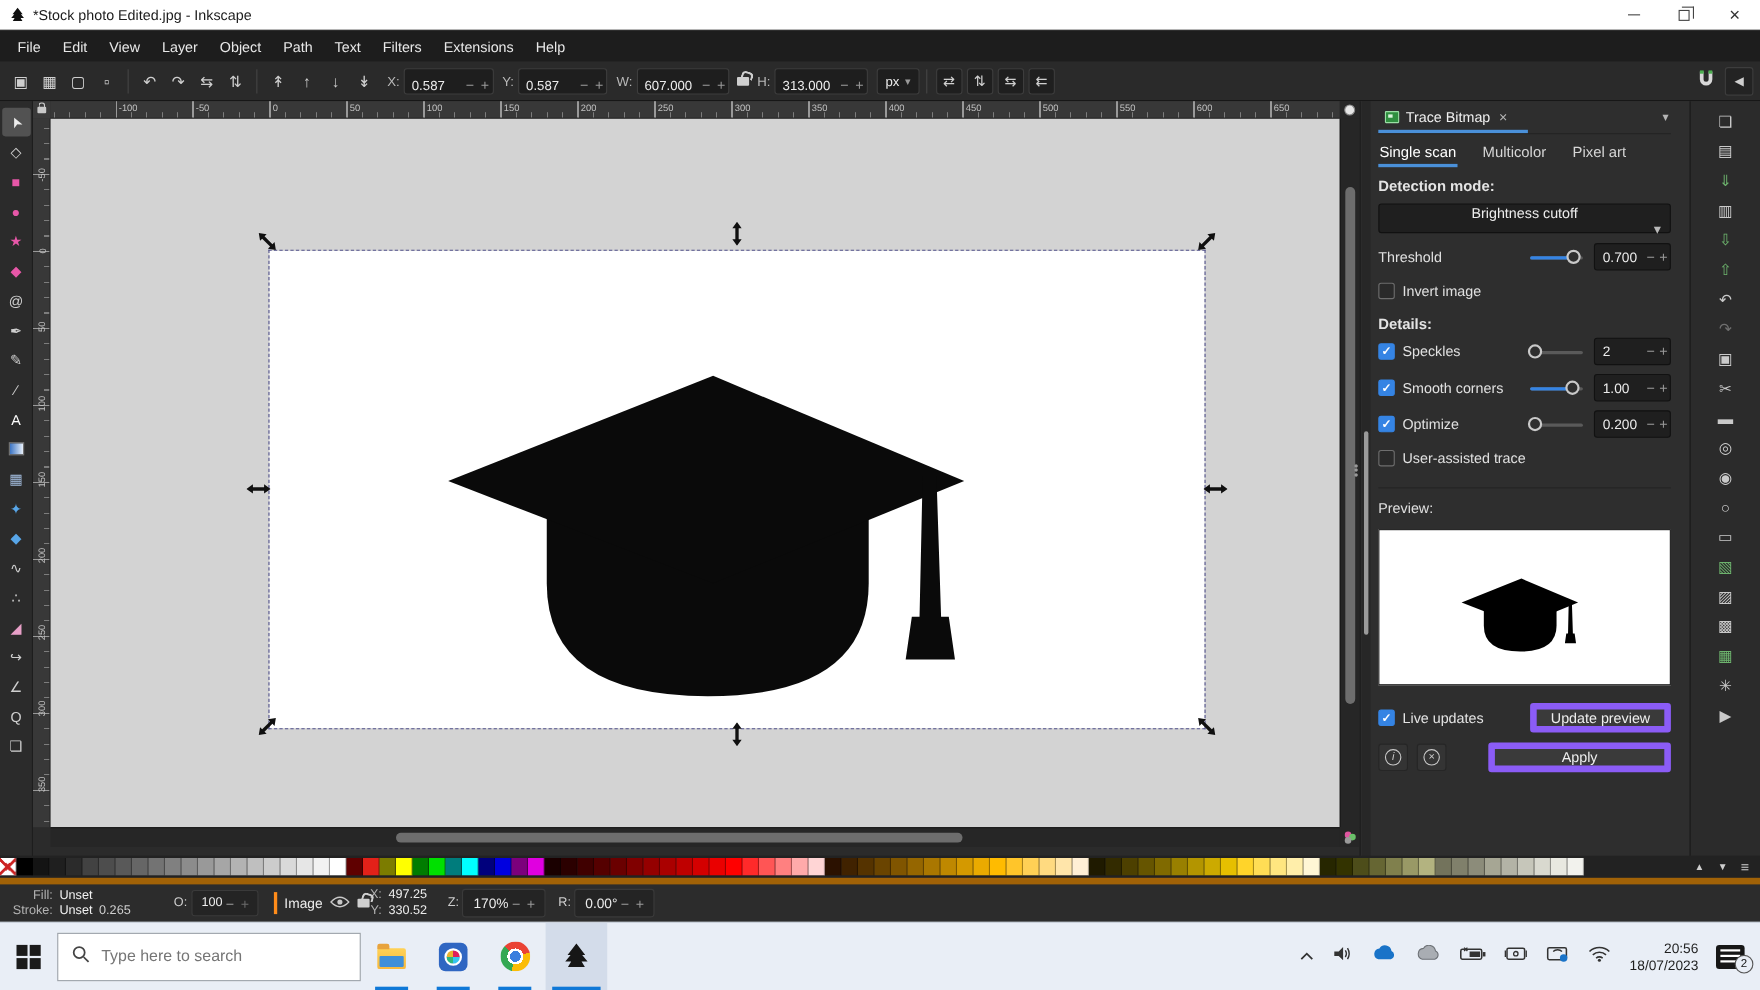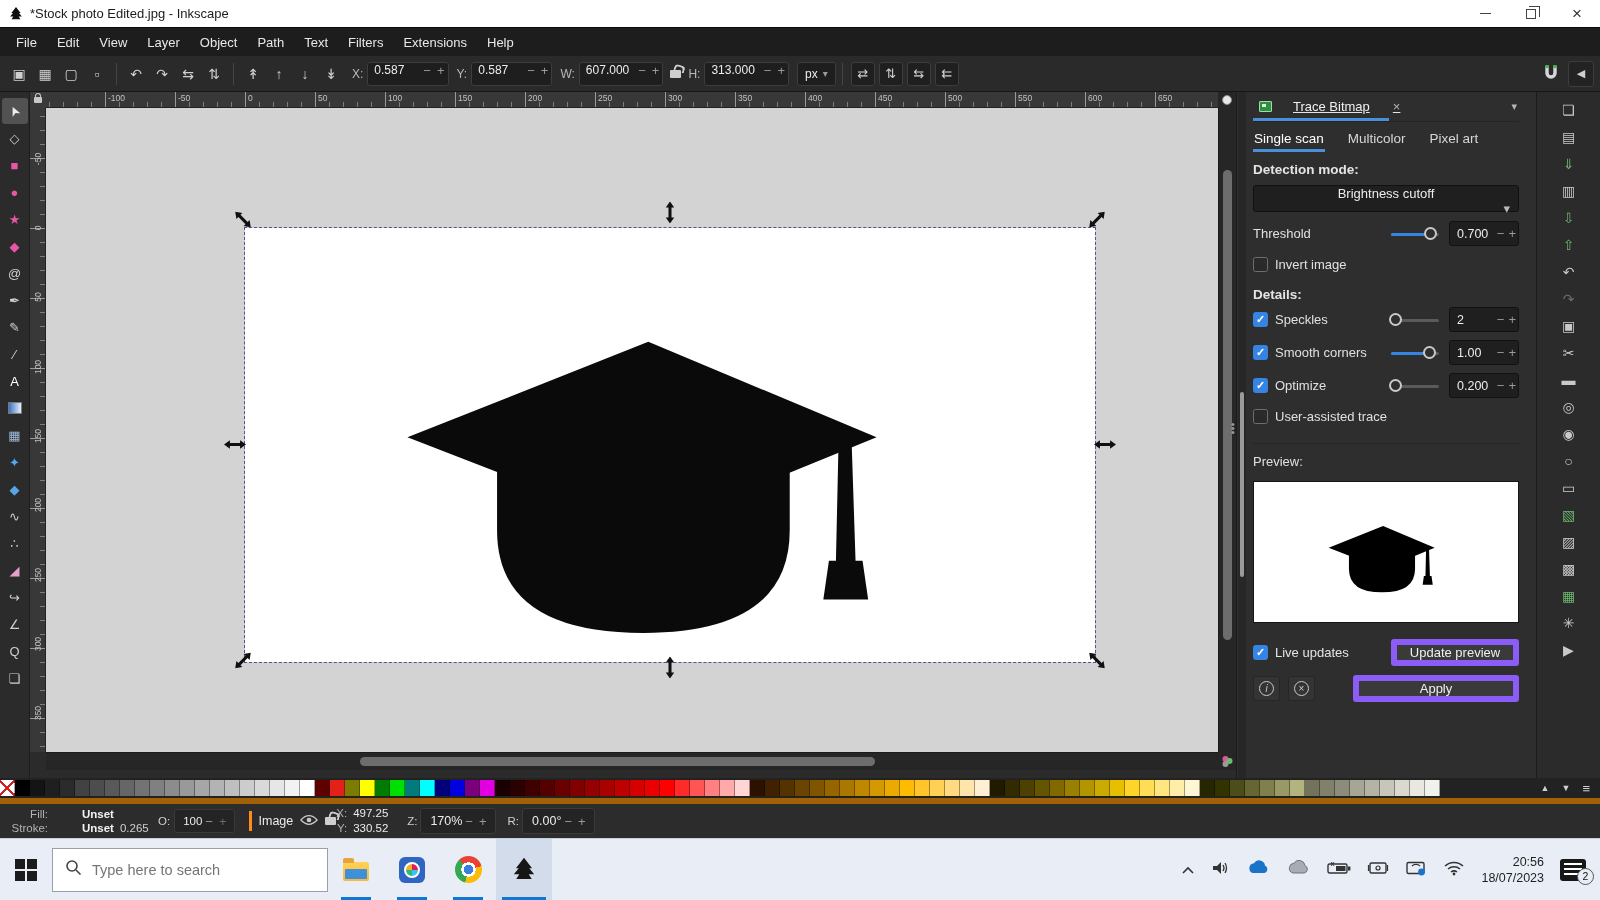--- a/index.html
+++ b/index.html
@@ -22,21 +22,21 @@
     display:flex; align-items:center; padding-left:6px; }
   .menu-item { color:#e8e8e8; font-size:13px; padding:4px 10px; cursor:default; }
 
   
   #tooloptions { position:absolute; left:0; top:56px; width:1600px; height:36px; background:#2a2a2a;
     border-bottom:1px solid #161616; display:flex; align-items:center; padding:0 6px; color:#cfcfcf; }
   .to-icon { width:24px; height:24px; display:flex; align-items:center; justify-content:center; font-size:14px; color:#cfcfcf; margin:0 1px; border-radius:3px; }
   .to-sep { width:1px; height:22px; background:#454545; margin:0 6px; }
   .fld-label { font-size:12px; color:#b9b9b9; margin:0 4px 0 8px; }
   .field { background:#1e1e1e; border:1px solid #3d3d3d; border-radius:3px; height:24px;
-    display:flex; align-items:flex-start; font-size:12px; color:#ececec; }
+    display:flex; align-items:flex-end; font-size:12px; color:#ececec; }
   .field .val { padding:0 6px; min-width:52px; }
   .step { color:#9a9a9a; font-size:13px; padding:0 3px; }
   .lock { position:relative; width:11px; height:8px; background:#cfcfcf; border-radius:1px; margin:0 7px; }
   .lock::before { content:""; position:absolute; left:1px; top:-5px; width:7px; height:5px;
     border:2px solid #cfcfcf; border-bottom:none; border-radius:4px 4px 0 0; }
   .lock.open::before { left:4px; transform:rotate(18deg); }
   .unit-box { background:#1e1e1e; border:1px solid #3d3d3d; border-radius:3px; height:24px; padding:0 7px;
     display:flex; align-items:center; gap:5px; font-size:12px; color:#ececec; margin-left:8px; }
   .affect-btn { width:24px; height:24px; background:#1f1f1f; border:1px solid #3d3d3d; border-radius:3px;
     display:flex; align-items:center; justify-content:center; color:#cfcfcf; font-size:13px; margin:0 2px; }
@@ -87,21 +87,21 @@
   #cms-icon { position:absolute; left:1218px; top:660px; width:18px; height:18px; display:flex; align-items:center; justify-content:center; background:#262626; }
 
   
   #dock { position:absolute; left:1236px; top:0; width:300px; height:686px; background:#2e2e2e; border-left:1px solid #1b1b1b; color:#e4e4e4; }
   #dock-scroll { position:absolute; left:1px; top:0; width:8px; height:686px; background:#272727; }
   #dock-scroll .thumb { position:absolute; left:2px; top:300px; width:4px; height:185px; background:#9a9a9a; border-radius:3px; }
   #dock-grip { position:absolute; left:-6px; top:330px; color:#9a9a9a; font-size:11px; line-height:4px; letter-spacing:0; }
   #dock-inner { position:absolute; left:14px; top:0; width:286px; height:686px; padding:0 18px 0 2px; }
 
   #panel-tab-row { height:30px; display:flex; align-items:center; position:relative; border-bottom:1px solid #242424; }
-  #panel-tab { display:flex; align-items:center; gap:21px; padding:0 6px; height:100%; position:relative;text-decoration:underline; }
+  #panel-tab { display:flex; align-items:center; gap:6px; padding:0 6px; height:100%; position:relative; }
   #panel-tab .underline { position:absolute; left:0; bottom:0; width:136px; height:3px; background:#4a90d9; }
   .img-ico { width:13px; height:11px; background:#2f8f3f; border:1px solid #9adfa5; border-radius:1px; position:relative; }
   .img-ico::before { content:""; position:absolute; left:2px; top:2px; width:4px; height:3px; background:#d9f2dc; }
   #panel-tab-title { font-size:13px; color:#f0f0f0; }
   #panel-tab-close { color:#b5b5b5; font-size:13px; margin-left:2px; }
   #panel-caret { margin-left:auto; color:#b5b5b5; font-size:11px; padding-right:2px; }
 
   #scan-tabs { height:28px; display:flex; gap:22px; align-items:center; margin-top:2px; }
   .scan-tab { font-size:13.5px; color:#d6d6d6; position:relative; padding:4px 1px; }
   .scan-tab.active { color:#fff; }
@@ -158,21 +158,21 @@
   #palette-ctrl { margin-left:auto; display:flex; align-items:center; gap:12px; padding-right:10px; color:#cfcfcf; }
   #palette-ctrl .pc { font-size:9px; }
   #palette-ctrl .pm { font-size:13px; }
 
   
   #statusbar { position:absolute; left:0; top:798px; width:1600px; height:40px; background:#2c2c2c; border-top:6px solid #a16207;
     display:flex; align-items:center; color:#cfcfcf; font-size:11.5px; }
   #fs-block { width:158px; padding-left:4px; line-height:14px; }
   .fs-row { display:flex; gap:6px; }
   .fs-row .k { width:44px; text-align:right; color:#b2b2b2; }
-  .fs-row .v { font-weight:bold; color:#f2f2f2;margin-left:28px; }
+  .fs-row .v { font-weight:normal; color:#f2f2f2; }
   .fs-row .w { color:#cfcfcf; }
   #o-block { display:flex; align-items:center; gap:4px; }
   #o-field { background:#242424; border:1px solid #3a3a3a; border-radius:3px; height:24px; display:flex; align-items:center; padding:0 4px 0 8px; color:#ececec; }
   #layer-block { display:flex; align-items:center; gap:7px; margin-left:14px; }
   #layer-bar { width:3px; height:20px; background:#ff8c1a; }
   #layer-name { color:#ececec; font-size:12.5px; }
   #message { flex:1; margin-left:14px; white-space:nowrap; overflow:hidden; color:#d8d8d8; font-size:12.5px; }
   #coords { display:flex; gap:6px; line-height:15px; margin-right:10px; }
   #coords .cl { text-align:right; color:#b2b2b2; }
   #coords .cv { color:#ececec; min-width:44px; }

